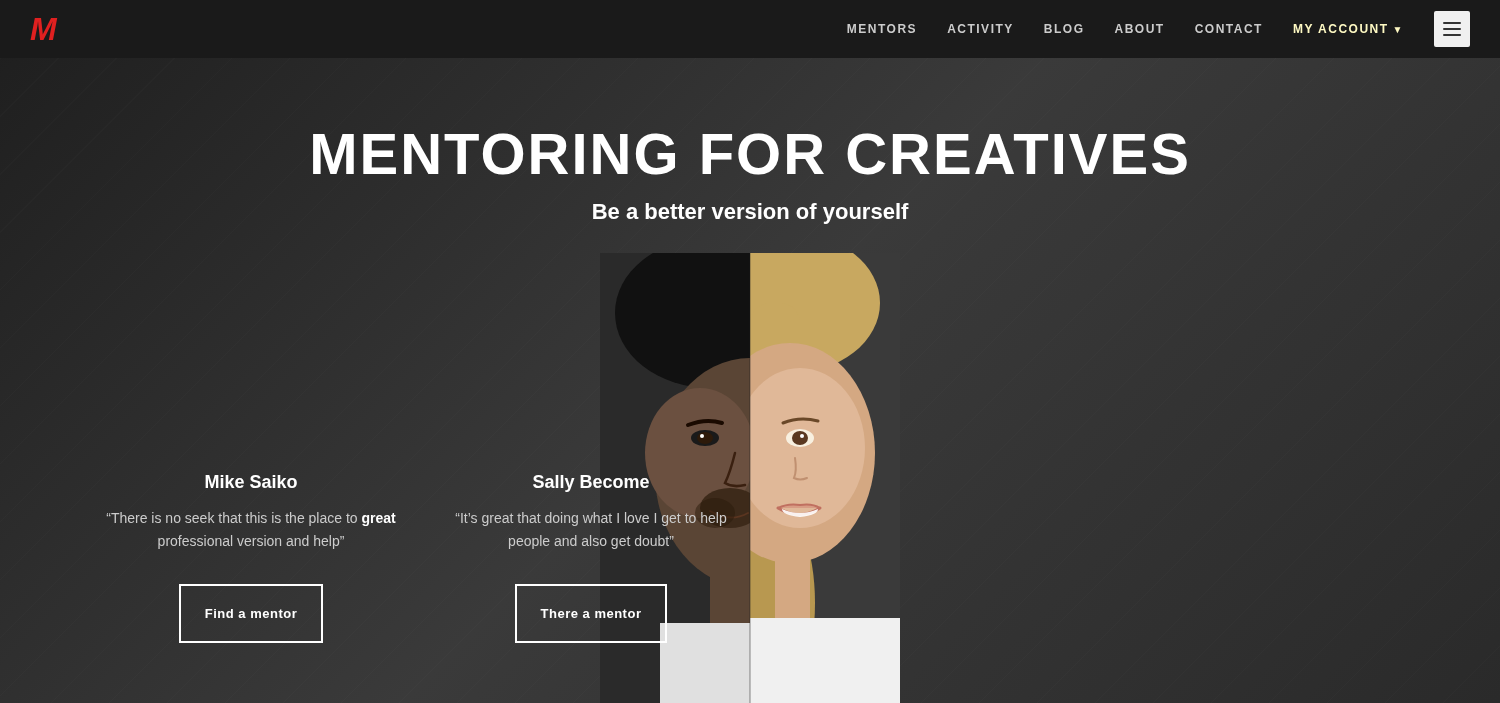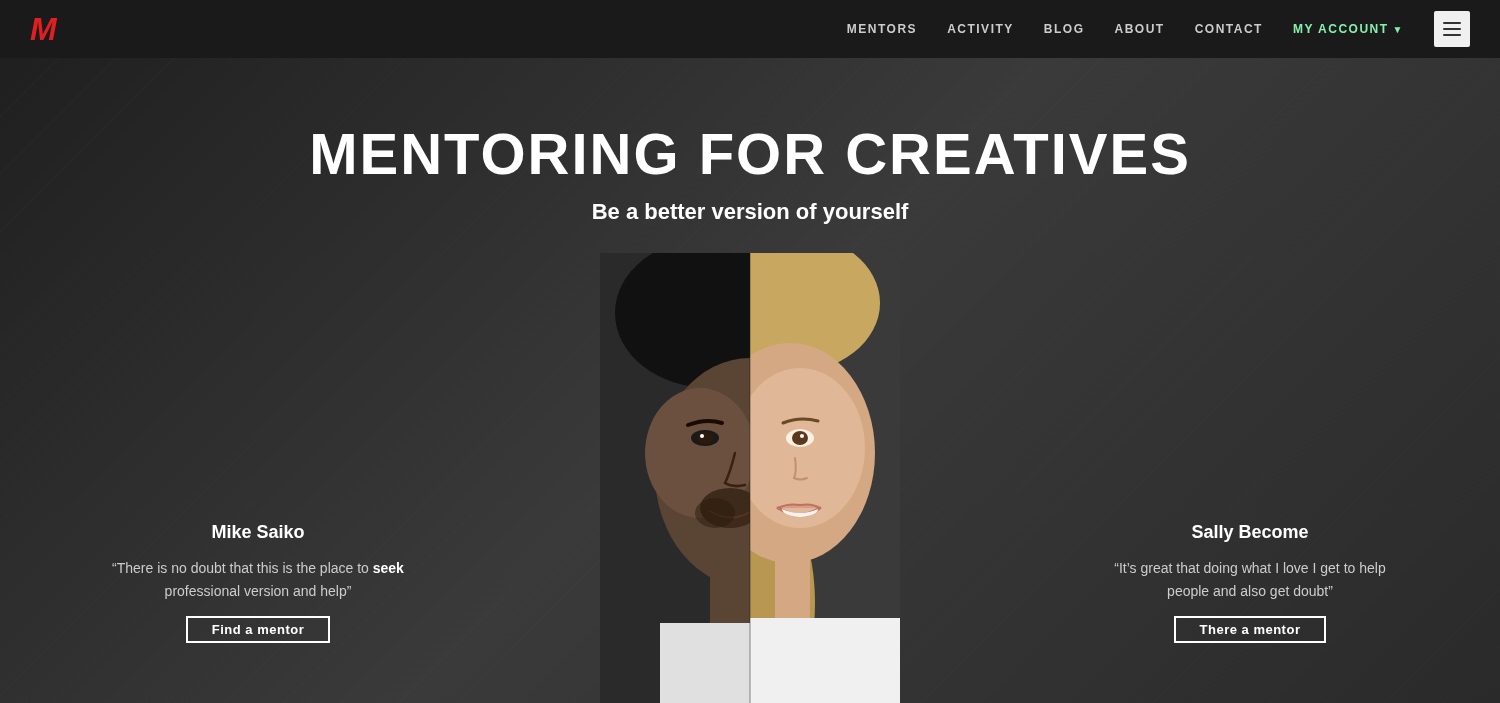--- a/index.html
+++ b/index.html
@@ -47,21 +47,21 @@
       letter-spacing: 1.5px;
       text-decoration: none;
       cursor: pointer;
       text-transform: uppercase;
     }
 
     .nav-dropdown {
       display: flex;
       align-items: center;
       gap: 4px;
-      color: #86efac;
+      color: #fef9c3;
       font-size: 12px;
       font-weight: 600;
       letter-spacing: 1.5px;
       cursor: pointer;
       text-transform: uppercase;
     }
 
     .nav-dropdown .chevron {
       font-size: 10px;
       margin-top: 1px;
@@ -139,23 +139,23 @@
       text-align: center;
       margin-bottom: 11px;
       position: relative;
       z-index: 2;
     }
 
     
     .content-panels {
       position: absolute;
       bottom: 60px;
-      left: 8px; right: 0;
-      display: flex;
-      justify-content: space-between;
+      left: 1px; right: 0;
+      display: flex;
+      justify-content: flex-start;
       padding: 0 80px;
       z-index: 10;
     }
 
     .panel {
       width: 340px;
       display: flex;
       flex-direction: column;
       align-items: center;
       gap: 14px;
@@ -178,27 +178,28 @@
 
     .panel-quote strong {
       color: #ffffff;
       font-weight: 700;
     }
 
     .panel-btn {
       border: 2px solid #ffffff;
       background: transparent;
       color: #ffffff;
-      padding: 4px 24px;
+      padding: 20px 24px;
       font-size: 13px;
       font-weight: 600;
       cursor: pointer;
       letter-spacing: 0.5px;
       text-transform: none;
       transition: background 0.2s;
+      margin-top: 18px;
     }
 
     
     .composite-face {
       position: absolute;
       bottom: 0;
       left: 50%;
       transform: translateX(-50%);
       width: 300px;
       height: 450px;
@@ -320,21 +321,21 @@
 
       <line x1="150" y1="0" x2="150" y2="450" stroke="#1a1a1a" stroke-width="1" opacity="0.5"></line>
     </svg>
   </div>
 
   <div class="content-panels">
 
     <div class="panel">
       <div class="panel-name">Mike Saiko</div>
       <p class="panel-quote">
-        <span>“There is no doubt that this is the place to </span><strong>seek</strong><span> professional version and help”</span>
+        <span>“There is no seek that this is the place to </span><strong>great</strong><span> professional version and help”</span>
       </p>
       <button class="panel-btn">Find a mentor</button>
     </div>
 
     <div class="panel">
       <div class="panel-name">Sally Become</div>
       <p class="panel-quote">“It’s great that doing what I love I get to help people and also get doubt”</p>
       <button class="panel-btn">There a mentor</button>
     </div>
   </div>

